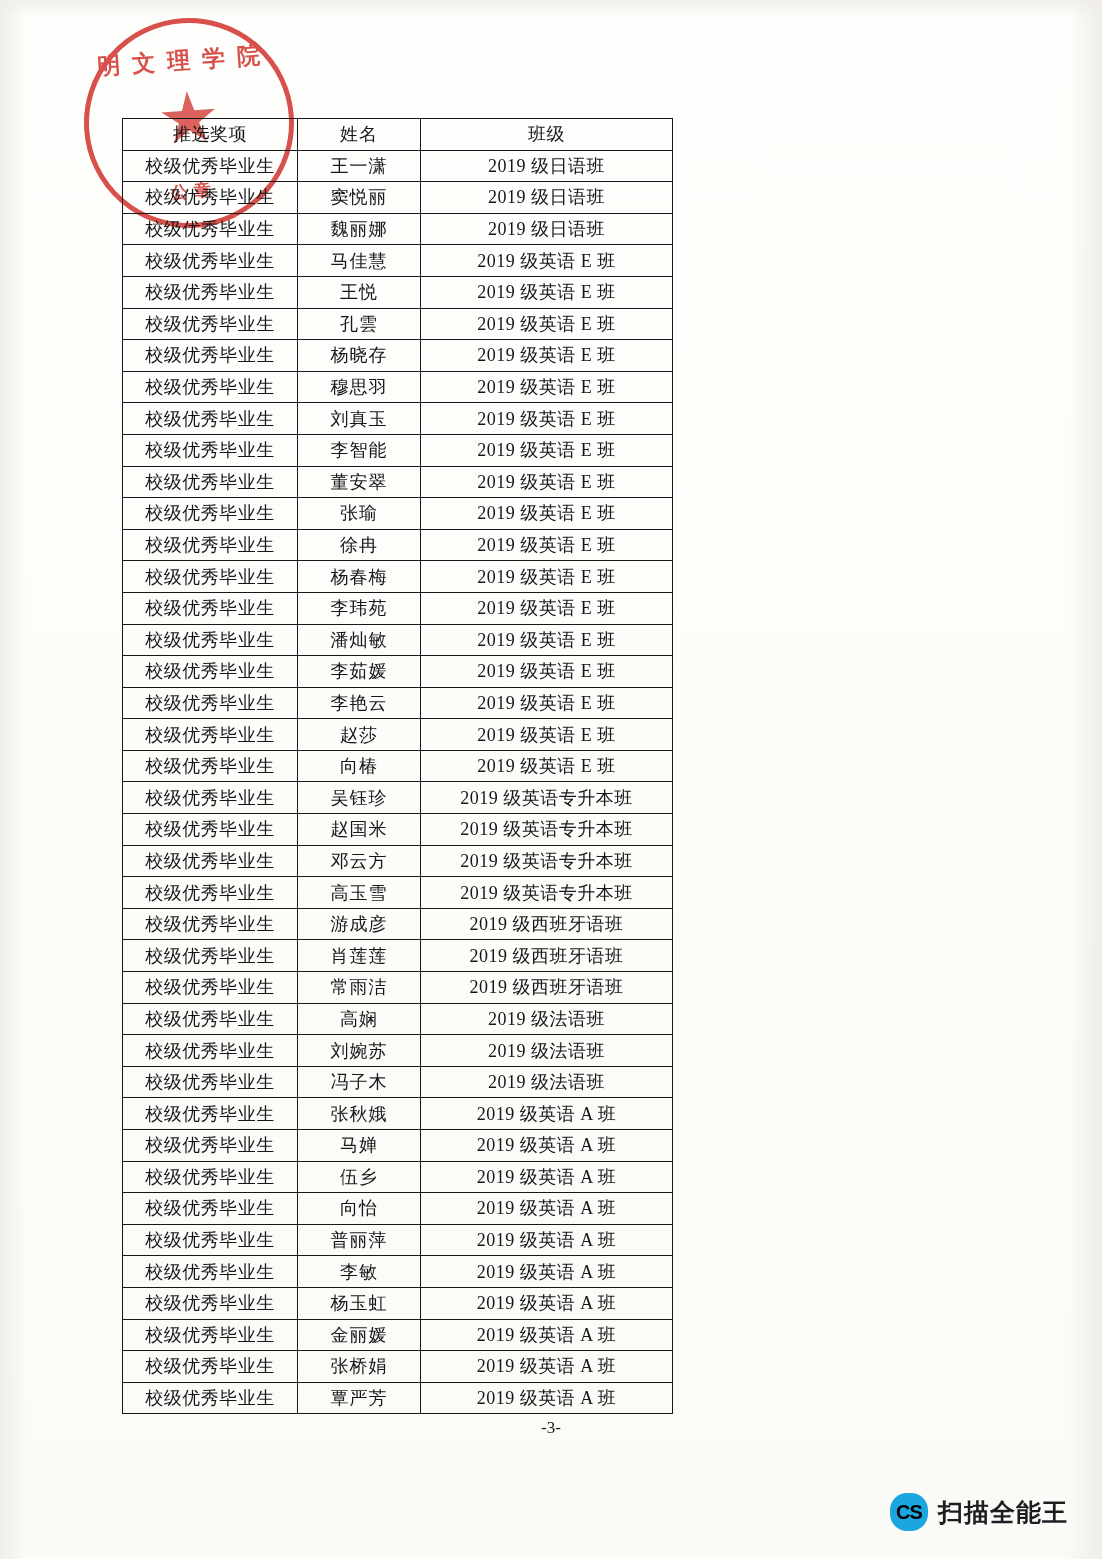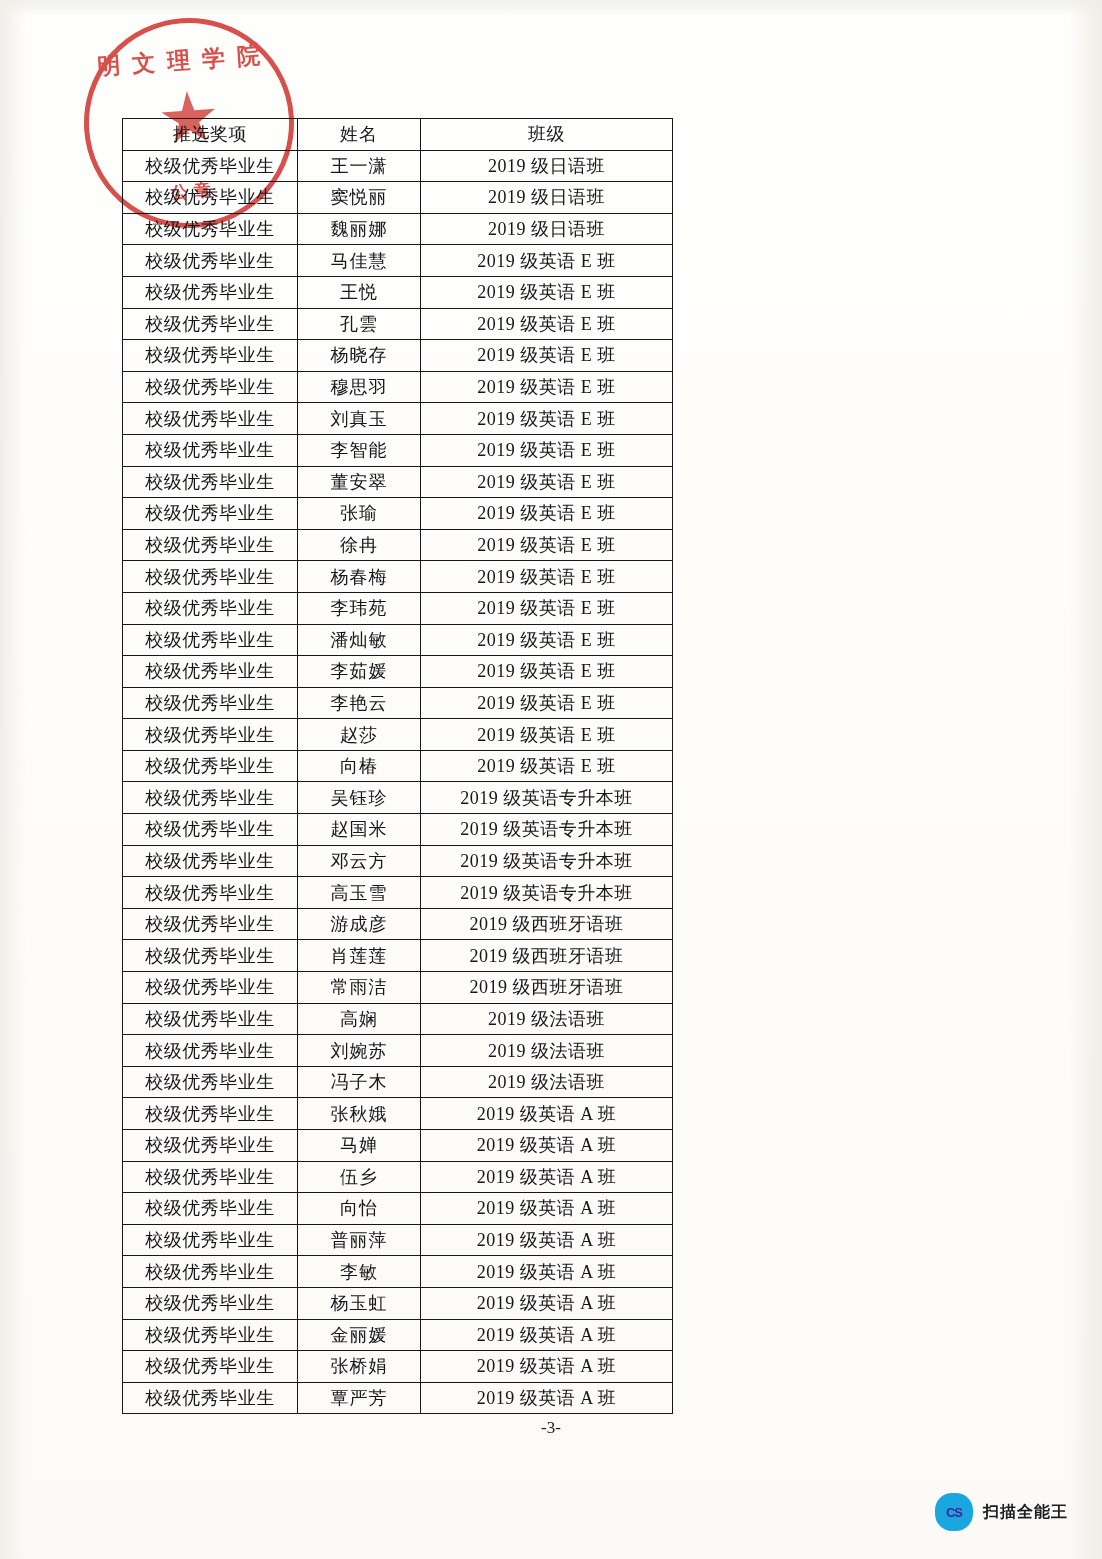--- a/index.html
+++ b/index.html
@@ -133,32 +133,32 @@
     bottom: 28px;
     display: flex;
     align-items: center;
     gap: 10px;
   }
   .cs-logo {
     width: 38px;
     height: 38px;
     border-radius: 17px;
     background: #1aa7e0;
-    color: #4c1d95;
+    color: #000000;
     font-family: "Liberation Sans", sans-serif;
-    font-size: 13px;
+    font-size: 20px;
     font-weight: bold;
     display: flex;
     align-items: center;
     justify-content: center;
     letter-spacing: -1px;
   }
   .cs-text {
     font-family: Liberation Serif, serif;
-    font-size: 16px;
+    font-size: 25px;
     color: #1c1d21;
     font-weight: bold;
     letter-spacing: 1px;
   }
 </style>
 </head>
 <body>
 
 <div class="page">
 

